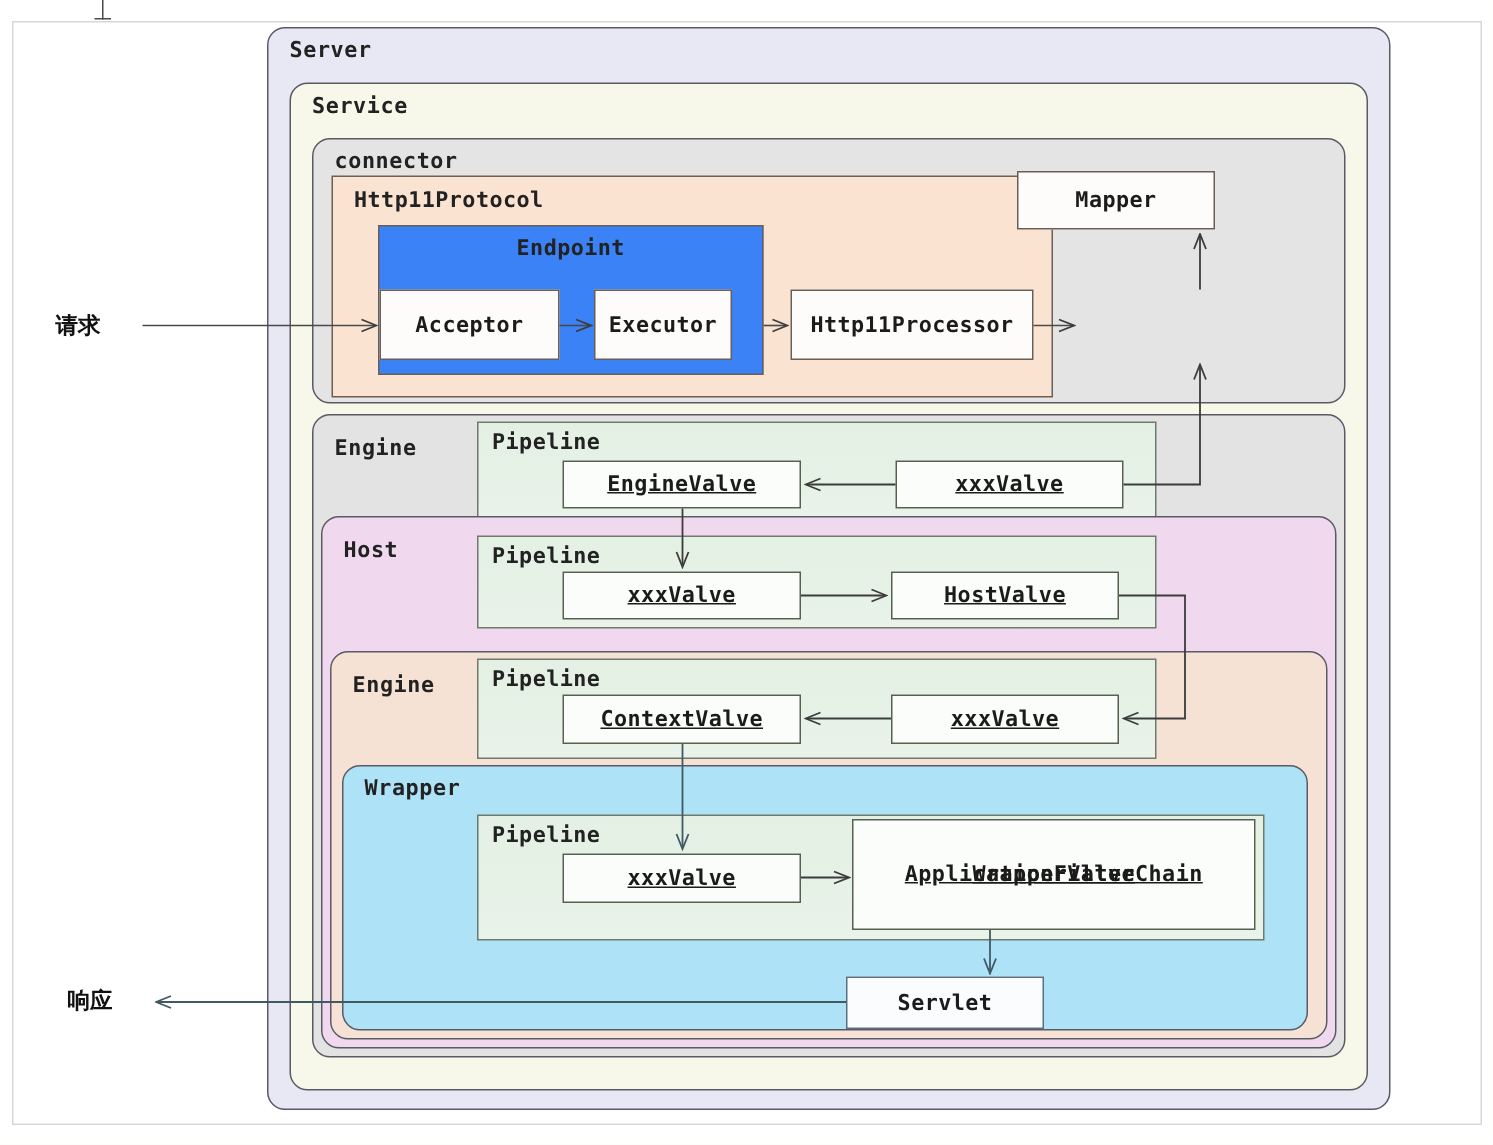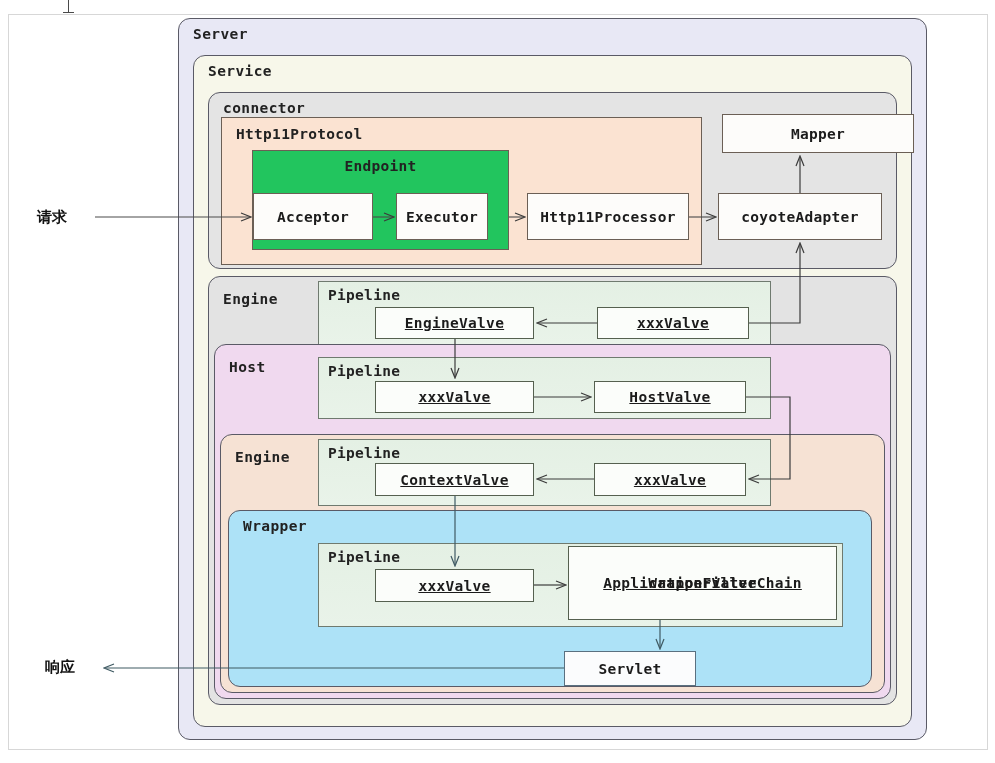--- a/index.html
+++ b/index.html
@@ -140,41 +140,38 @@
   </div>
 
   <div class="container" style="left:208px; top:92px; width:689px; height:177px; background:#e4e4e4;">
     <div class="ctitle">connector</div>
   </div>
 
   <div class="rect" style="left:221px; top:117px; width:481px; height:148px; background:#fbe3d2; border:1px solid #6b5f55;">
     <div style="position:absolute; left:14px; top:8px; font-size:14.5px; font-weight:bold; color:#222; letter-spacing:0.3px;">Http11Protocol</div>
   </div>
 
-  <div class="rect" style="left:252px; top:150px; width:257px; height:100px; background:#22c55e; border:1px solid #6b5f55;">
+  <div class="rect" style="left:252px; top:150px; width:257px; height:100px; background:#3b82f6; border:1px solid #6b5f55;">
     <div style="position:absolute; left:0; right:0; top:7px; text-align:center; font-size:14.5px; font-weight:bold; color:#222; letter-spacing:0.3px;">Endpoint</div>
   </div>
 
   <div class="rect" style="left:253px; top:193px; width:120px; height:47px;">
     <div class="rlabel">Acceptor</div>
   </div>
 
   <div class="rect" style="left:396px; top:193px; width:92px; height:47px;">
     <div class="rlabel">Executor</div>
   </div>
 
   <div class="rect" style="left:527px; top:193px; width:162px; height:47px;">
     <div class="rlabel">Http11Processor</div>
   </div>
 
-  <div class="rect" style="left:718px; top:193px; width:164px; height:47px;">
-    <div class="rlabel">coyoteAdapter</div>
-  </div>
-
-  <div class="rect" style="left:722px; top:114px; width:192px; height:39px;">
+
+  <div class="rect" style="left:678px; top:114px; width:132px; height:39px;">
     <div class="rlabel">Mapper</div>
   </div>
 
   <div class="container" style="left:208px; top:276px; width:689px; height:429px; background:#e3e3e3;">
     <div class="ctitle" style="top:auto; top:14px;">Engine</div>
   </div>
 
   <div class="pipebox" style="left:318px; top:281px; width:453px; height:64px;">
     <div class="ptitle">Pipeline</div>
   </div>

